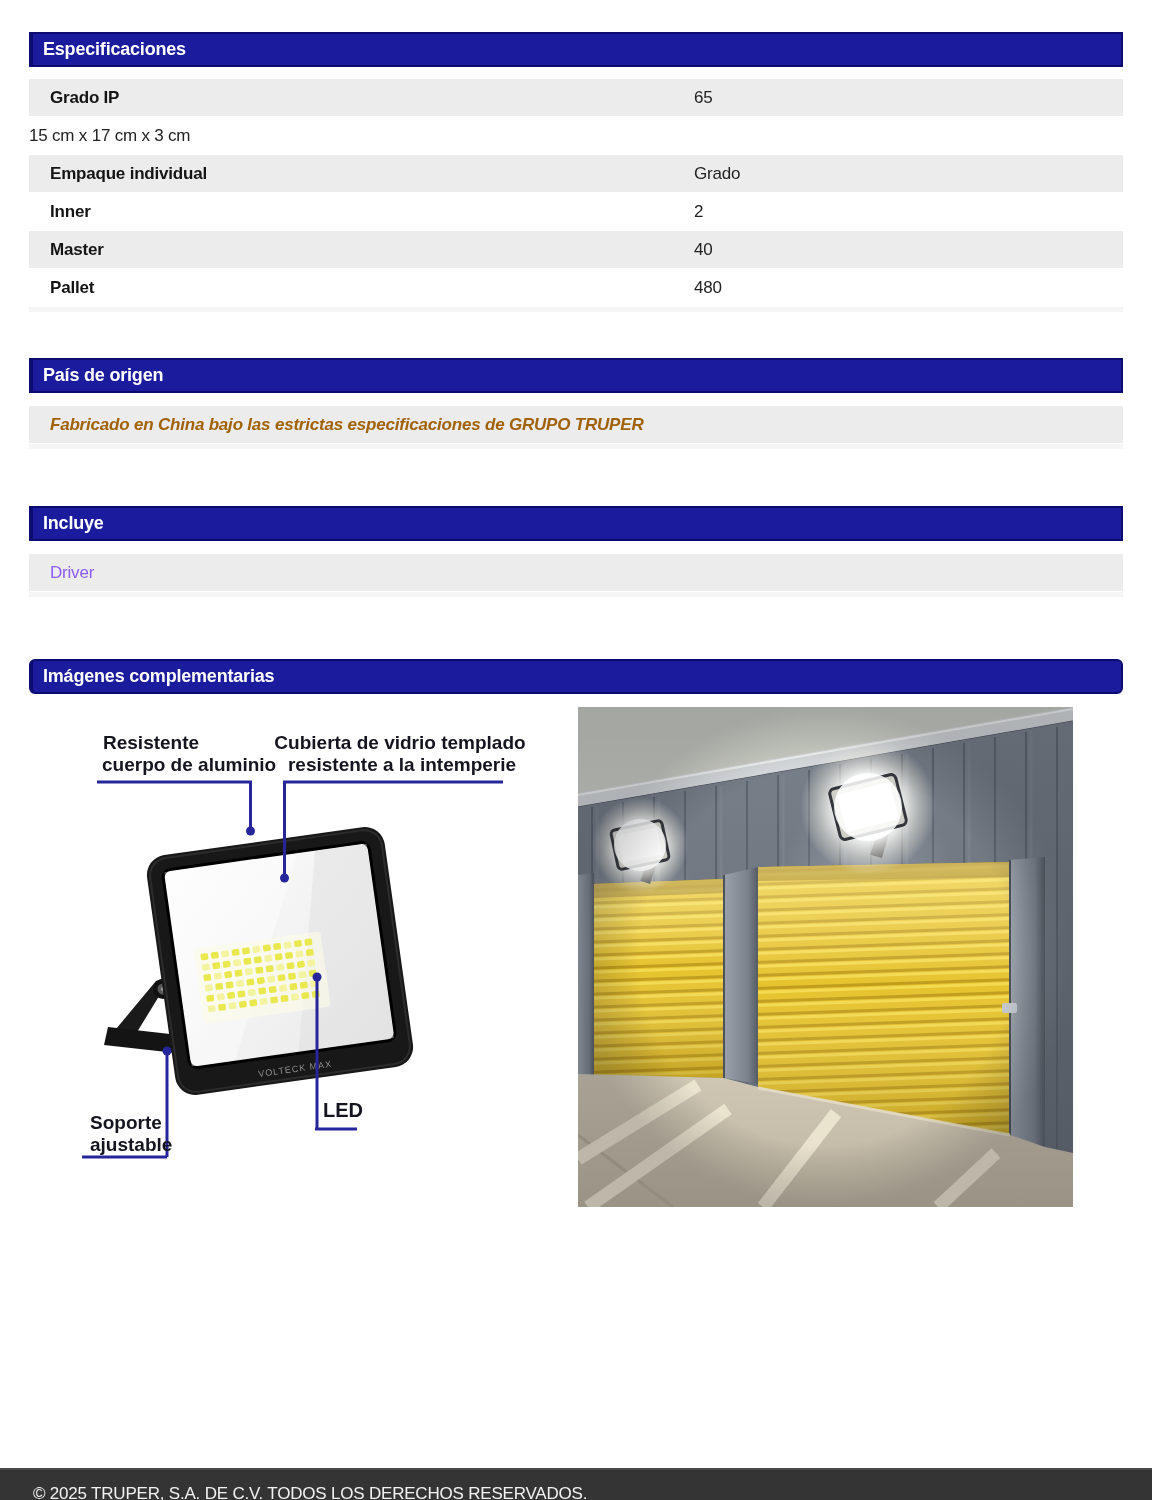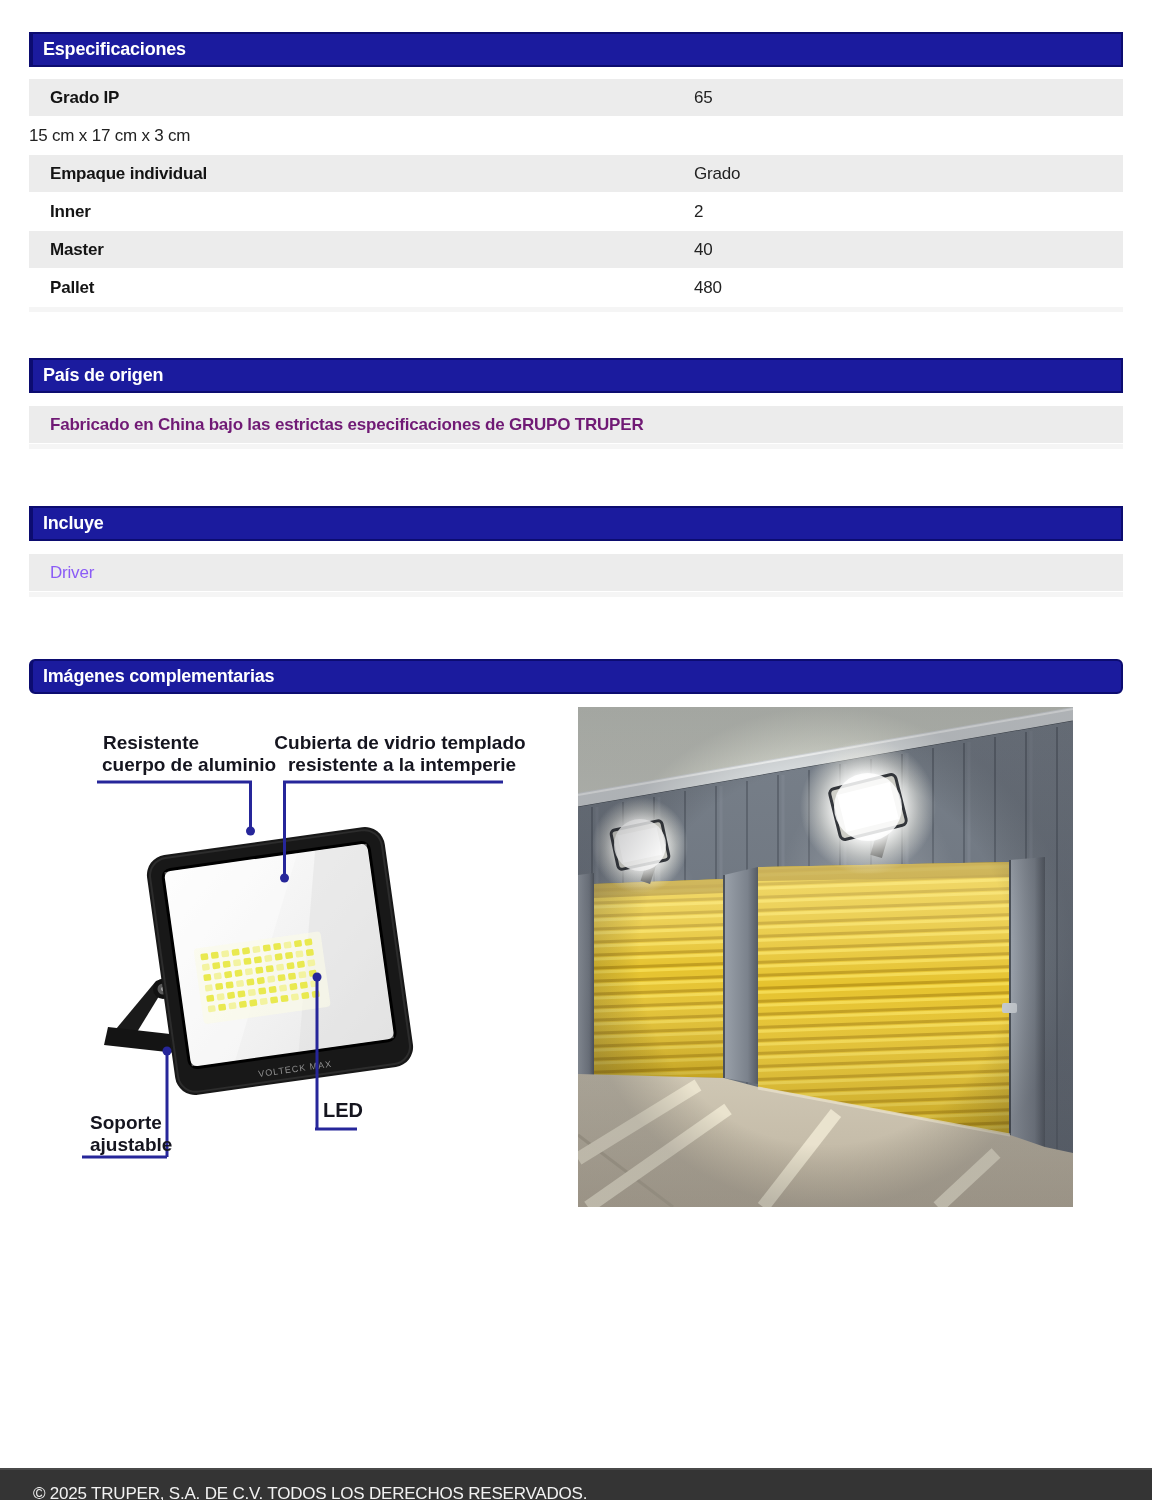--- a/index.html
+++ b/index.html
@@ -28,21 +28,21 @@
 
   .spec-table { margin-top: 12px; }
   .trow {
     display: flex; align-items: center;
     height: 37px; margin-bottom: 1px;
     font-size: 17px; letter-spacing: -0.2px;
   }
   .trow.alt { background: #ececec; }
   .trow .label { width: 644px; padding-left: 21px; font-weight: bold; color: #141414; }
   .trow .value { flex: 1; color: #222222; }
-  .trow.single { font-weight: bold; color: #701a75; padding-left: 21px; }
+  .trow.single { font-weight: bold; color: #a16207; padding-left: 21px; font-style: italic; }
   .trow.plain { font-weight: normal; color: #8b5cf6; padding-left: 21px; }
   .end-strip { height: 5px; background: #ececec; opacity: 0.55; }
 
   .mt-origin  { margin-top: 46px; }
   .mt-row     { margin-top: 13px; }
   .mt-incluye { margin-top: 57px; }
   .mt-images  { margin-top: 62px; border-radius: 6px; }
 
   .images-row { position: relative; height: 500px; margin-top: 13px; }
   .diagram { position: absolute; left: 31px; top: 0; }

